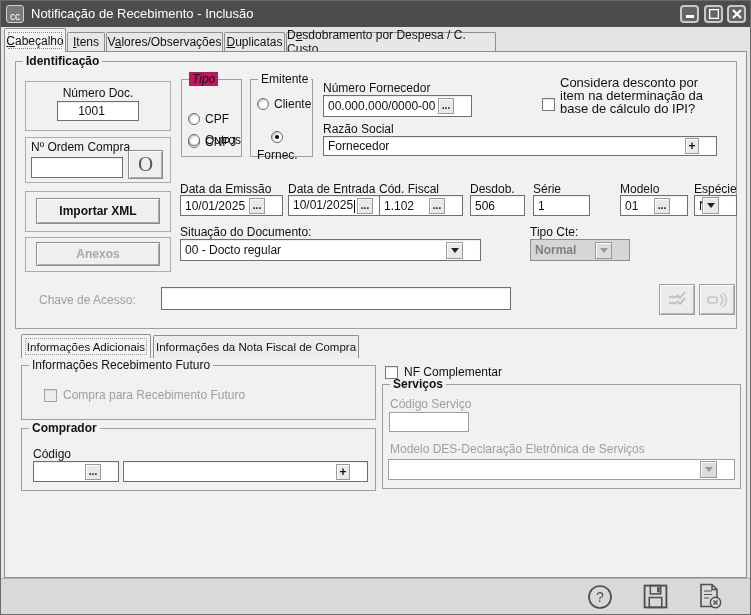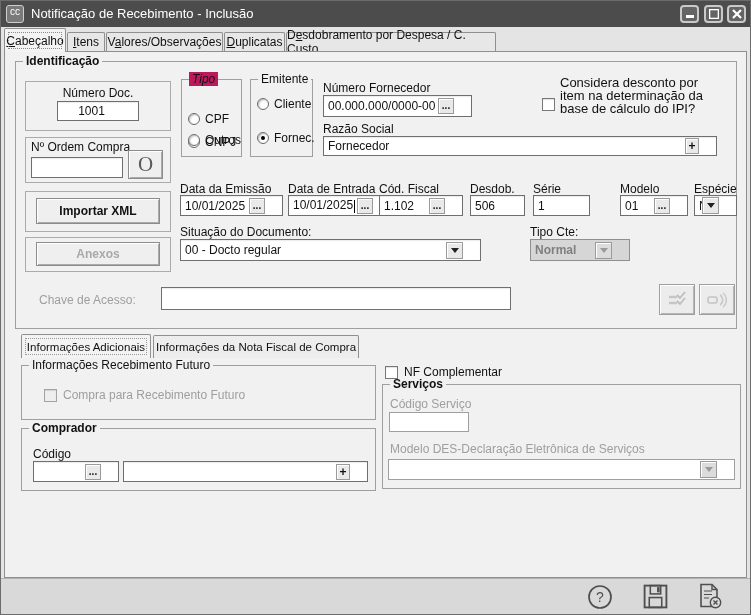--- a/index.html
+++ b/index.html
@@ -6,21 +6,21 @@
   html,body { background:#9a9a9a; }
   .win {
     position:relative; width:751px; height:615px;
     background:#e4e4e4; overflow:hidden;
     font-family:"Liberation Sans","DejaVu Sans",sans-serif;
     font-size:12px; color:#111;
     border:1px solid #6b6b6b;
   }
   
   .titlebar { position:absolute; left:0; top:0; width:100%; height:26px; background:#4c4c4c; display:flex; align-items:center; }
-  .app-icon { position:absolute; left:5px; top:4px; width:18px; height:18px; background:#7a7a7a; border:1px solid #cfcfcf; border-radius:3px; color:#fff; font-size:10px; display:flex; align-items:flex-start; justify-content:center; }
+  .app-icon { position:absolute; left:5px; top:4px; width:18px; height:18px; background:#7a7a7a; border:1px solid #cfcfcf; border-radius:3px; color:#fff; font-size:10px; display:flex; align-items:flex-end; justify-content:center; }
   .title-text { position:absolute; left:30px; top:5px; color:#fff; font-size:13px; }
   .winbtn { position:absolute; top:4px; width:19px; height:18px; background:#646464; border:2px solid #c9c9c9; border-radius:4px; display:flex; align-items:center; justify-content:center; cursor:default; }
   .winbtn svg { display:block; }
   
   .tab { position:absolute; top:31px; height:19px; background:#e7e7e7; border:1px solid #8f8f8f; border-bottom:none; border-radius:2px 2px 0 0; display:flex; align-items:center; justify-content:center; z-index:2; }
   .tab.active { top:27px; height:24px; background:#f3f3f3; z-index:4; }
   .tab.active::before { content:""; position:absolute; inset:3px; border:1px dotted #8a8a8a; }
   .tab u { text-decoration:underline; }
   
   .page { position:absolute; left:3px; top:50px; width:743px; height:527px; background:#f1f1f1; border:1px solid #8f8f8f; z-index:3; }
@@ -138,21 +138,21 @@
       <span class="lbl">Outros</span>
   </div>
 
   <div class="fs" style="left:249px;top:78px;width:63px;height:78px;">
     <span class="leg">Emitente</span>
   </div>
   <div class="radio-row" style="left:256px;top:96px;">
     <span class="radio"></span>
       <span class="lbl">Cliente</span>
   </div>
-  <div class="radio-row" style="left:256px;top:130px;">
+  <div class="radio-row" style="left:256px;top:130px;flex-direction:column;">
     <span class="radio checked"></span>
       <span class="lbl">Fornec.</span>
   </div>
 
   <div class="lab" style="left:322px;top:80px;">Número Fornecedor</div>
   <div class="inp" style="left:322px;top:94px;width:149px;height:22px;">
     <span class="val">00.000.000/0000-00</span>
     <span class="ebtn">
         <span>...</span>
       </span>

